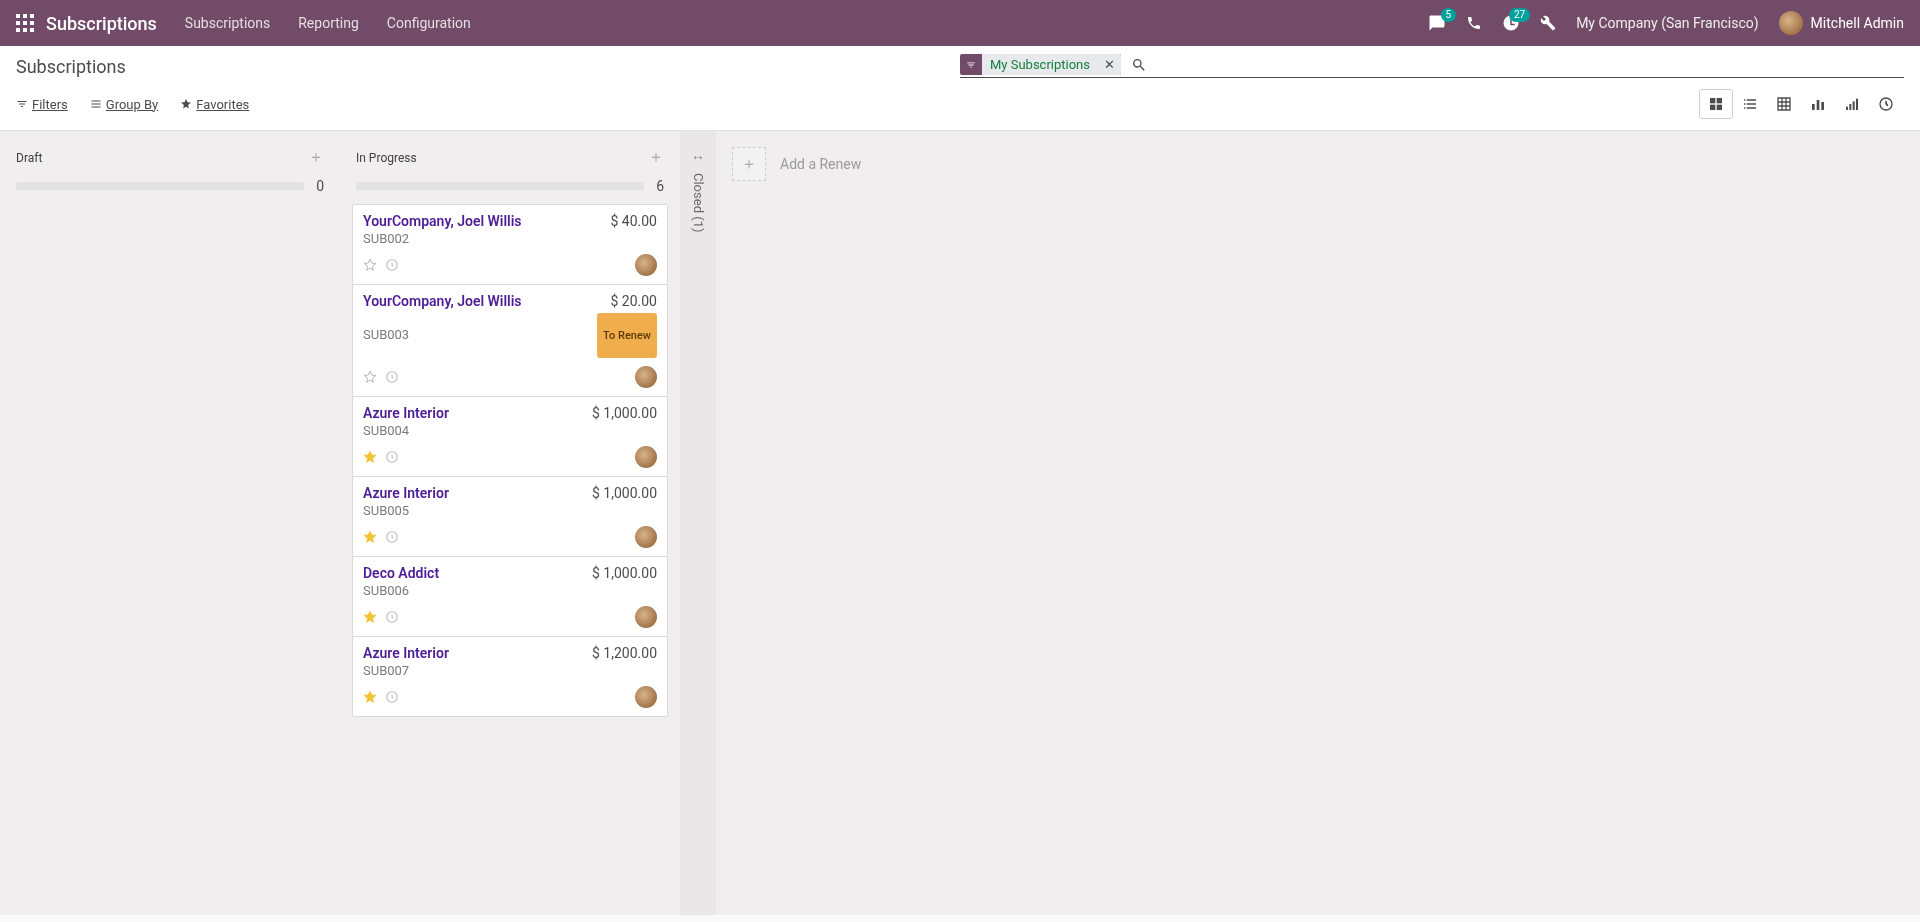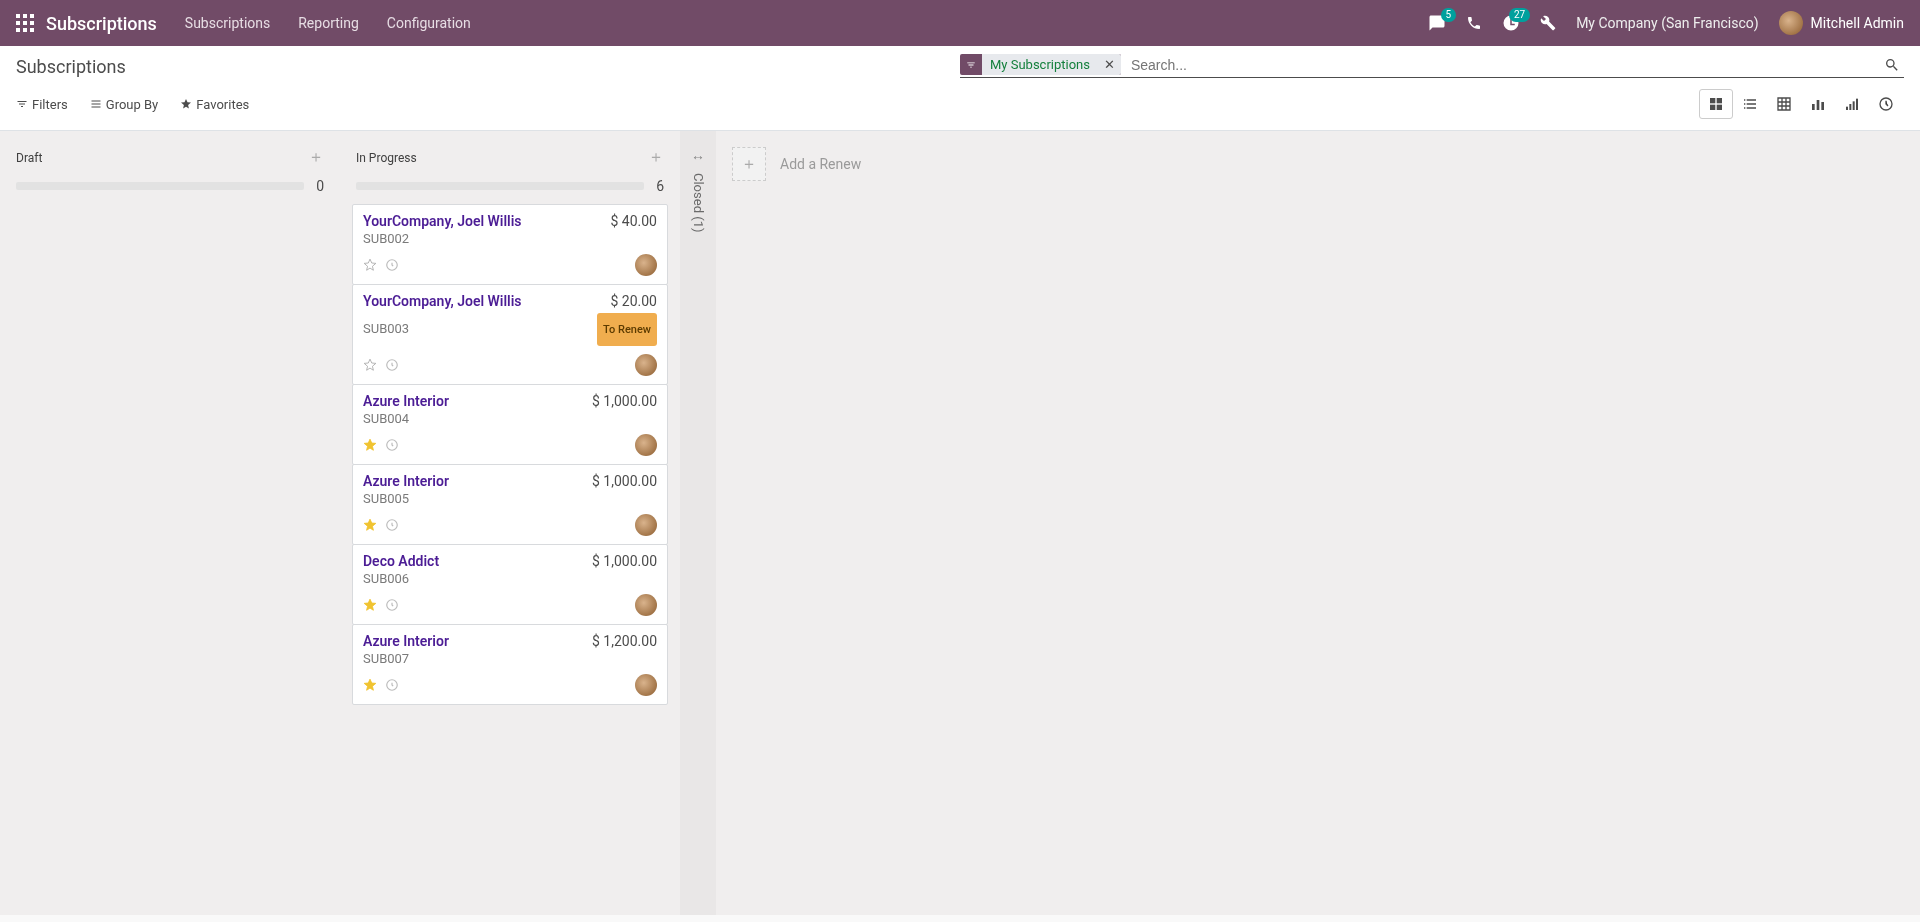--- a/index.html
+++ b/index.html
@@ -29,21 +29,21 @@
 .facet .facet-text { background: #e7e9ed; color: #15803d; padding: 3px 8px; }
 .facet .facet-remove { background: #e7e9ed; color: #4c4c4c; padding: 3px 6px; cursor: pointer; }
 .search-input { flex: 1; border: none; outline: none; font-size: 14px; padding: 2px 4px; background: transparent; }
 .search-icon { cursor: pointer; padding: 2px 4px; }
 
 .cp-row2 { display: flex; align-items: center; margin-top: 10px; }
 .btn-create { background: #00A09D; color: #fff; border: none; padding: 6px 12px; font-size: 13px; font-weight: 600; letter-spacing: 0.5px; cursor: pointer; }
 
 .cp-row2-inner { display: flex; width: 100%; }
 .cp-left { flex: 1; }
-.cp-right-tools { flex: 1; display: flex; align-items: center; }
+.cp-right-tools { flex: 1; display: flex; align-items: center; text-decoration: underline; }
 .search-tools { display: flex; gap: 22px; }
 .search-tool { display: flex; align-items: center; gap: 4px; color: #4c4c4c; font-size: 13px; cursor: pointer; }
 .view-switcher { margin-left: auto; display: flex; border: 1px solid transparent; }
 .view-btn { width: 34px; height: 30px; display: flex; align-items: center; justify-content: center; cursor: pointer; color: #4c4c4c; }
 .view-btn.active { border: 1px solid #ccc; background: #fff; border-radius: 3px; }
 
 
 .kanban { display: flex; align-items: flex-start; padding: 0; height: calc(100% - 46px - 92px); overflow-x: auto; background: #f0eeee; }
 .column { width: 340px; padding: 12px 8px; flex-shrink: 0; }
 .col-header { display: flex; align-items: center; padding: 4px 8px; }
@@ -58,21 +58,21 @@
 .card-name { font-weight: 600; color: #4c1d95; font-size: 14px; }
 .card-price { color: #4c4c4c; font-size: 14px; white-space: nowrap; }
 .card-sub { color: #7a7a7a; font-size: 13px; margin-top: 2px; }
 .card-bottom { display: flex; justify-content: space-between; align-items: center; margin-top: 8px; }
 .card-icons { display: flex; gap: 8px; align-items: center; }
 .star { width: 14px; height: 14px; cursor: pointer; }
 .star.off path { fill: none; stroke: #aaa; }
 .star.on path { fill: #f0c330; stroke: #f0c330; }
 .clock-icon { color: #bbb; }
 .card-avatar { width: 22px; height: 22px; border-radius: 50%; background: radial-gradient(circle at 40% 40%, #d9b38c, #8b5a2b); }
-.tag-renew { display: inline-block; background: #f0ad4e; color: #5c3b00; font-size: 11px; padding: 10px 6px; border-radius: 3px; margin-top: 4px; font-weight: 500; float: right; }
+.tag-renew { display: inline-block; background: #f0ad4e; color: #5c3b00; font-size: 11px; padding: 16px 6px; border-radius: 3px; margin-top: 4px; font-weight: 500; float: right; }
 
 .folded-col { width: 36px; background: #e9e7e7; display: flex; flex-direction: column; align-items: center; padding-top: 16px; flex-shrink: 0; cursor: pointer; align-self: stretch; }
 .folded-col .arrow { color: #888; margin-bottom: 10px; }
 .folded-col .label { writing-mode: vertical-rl; color: #6b6b6b; font-size: 13px; }
 
 .add-column-area { display: flex; align-items: center; padding: 16px; gap: 14px; }
 .add-col-btn { width: 34px; height: 34px; border: 1px dashed #ccc; background: #f2f2f2; display: flex; align-items: center; justify-content: center; color: #aaa; cursor: pointer; font-size: 16px; }
 .add-col-text { color: #9a9a9a; font-size: 14px; }
 
 svg { display: block; }
@@ -140,21 +140,20 @@
     <div class="search-area">
       <span class="facet">
         <span class="facet-icon">
           <svg width="10" height="10" viewBox="0 0 24 24">
               <path fill="#fff" d="M10 18h4v-2h-4v2zM3 6v2h18V6H3zm3 7h12v-2H6v2z"></path>
             </svg>
         </span>
         <span class="facet-text">My Subscriptions</span>
         <span class="facet-remove">✕</span>
       </span>
-      <input class="search-input" placeholder="Search..." style="">
       <span class="search-icon">
         <svg width="16" height="16" viewBox="0 0 24 24">
             <path fill="#4c4c4c" d="M15.5 14h-.8l-.3-.3A6.5 6.5 0 0016 9.5 6.5 6.5 0 109.5 16c1.6 0 3.1-.6 4.2-1.6l.3.3v.8l5 5 1.5-1.5-5-5zM9.5 14A4.5 4.5 0 119.5 5a4.5 4.5 0 010 9z"></path>
           </svg>
       </span>
     </div>
   </div>
   <div class="cp-row2">
     <div class="cp-row2-inner">
       <div class="cp-right-tools">

